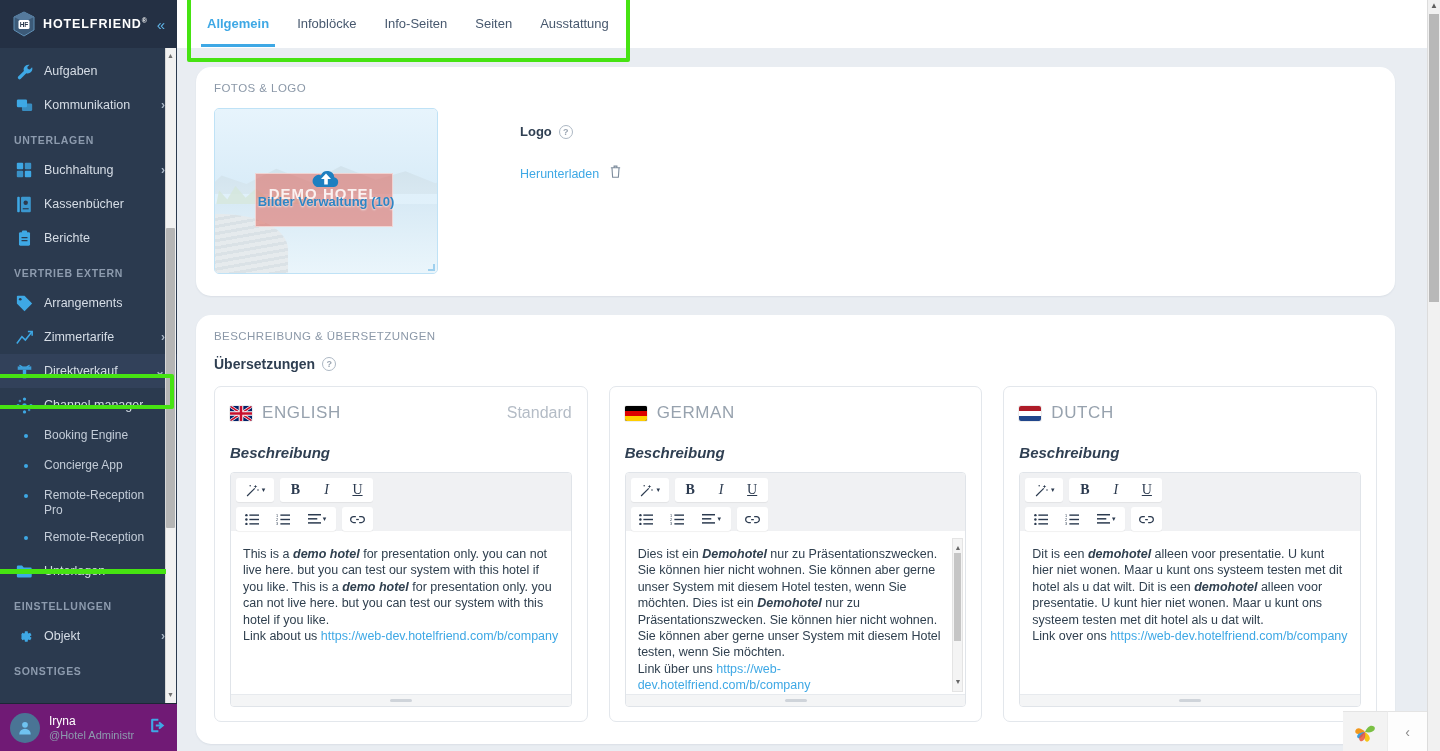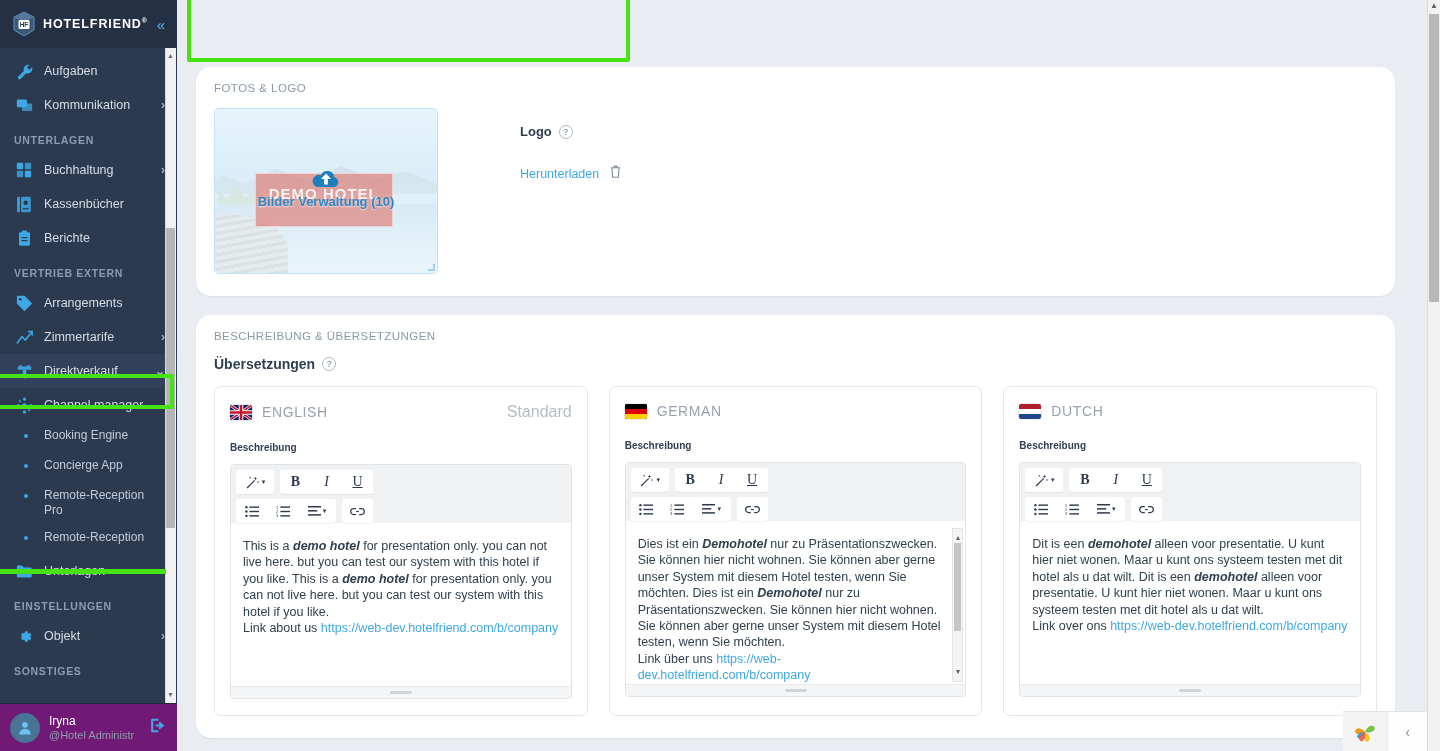--- a/index.html
+++ b/index.html
@@ -328,30 +328,31 @@
     margin-right: 10px;
     border-radius: 2px;
     overflow: hidden;
     position: relative;
     box-shadow: 0 0 0 1px rgba(0,0,0,0.07);
   }
   .flag-uk { background: #012169; }
   .flag-de { background: #000; }
   .flag-nl { background: #fff; }
   .tr-lang {
-    font-size: 14px; letter-spacing: 0.6px;
+    font-size: 17px; letter-spacing: 0.6px;
     color: #97a2ae; text-transform: uppercase;
   }
   .tr-std {
     margin-left: auto;
     font-size: 16px; color: #b4bcc6;
   }
   .tr-label {
-    font-size: 10px; font-weight: bold; color: #2f3f52;
+    font-size: 15px; font-weight: bold; color: #2f3f52;
     margin: 21px 0 11px 0;
+    font-style: italic;
   }
   .editor {
     border: 1px solid #e0e4e9;
     border-radius: 4px;
     overflow: hidden;
   }
   .toolbar {
     background: #f0f1f3;
     padding: 5px 5px 0 5px;
   }
@@ -644,20 +645,37 @@
         <svg width="17" height="17" viewBox="0 0 20 20" fill="currentColor">
             <path d="M11 2H4a1.5 1.5 0 0 0-1.5 1.5v13A1.5 1.5 0 0 0 4 18h7v-2.4H5V4.4h6z"></path>
             <path d="M12.6 5.6 11 7.2l1.6 1.6H8v2.4h4.6L11 12.8l1.6 1.6L18 10z"></path>
           </svg>
       </span>
     </div>
   </div>
 
   <div class="main">
 
+    <div class="tabbar">
+      <div class="tab active">
+          <span>Allgemein</span>
+        </div>
+      <div class="tab">
+          <span>Infoblöcke</span>
+        </div>
+      <div class="tab">
+          <span>Info-Seiten</span>
+        </div>
+      <div class="tab">
+          <span>Seiten</span>
+        </div>
+      <div class="tab">
+          <span>Ausstattung</span>
+        </div>
+    </div>
 
     <div class="content">
 
       <div class="card">
         <div class="card-title">FOTOS &amp; LOGO</div>
         <div class="fotos-body">
 
           <div class="thumb">
             <div class="sky"></div>
             <div class="mtn"></div>

